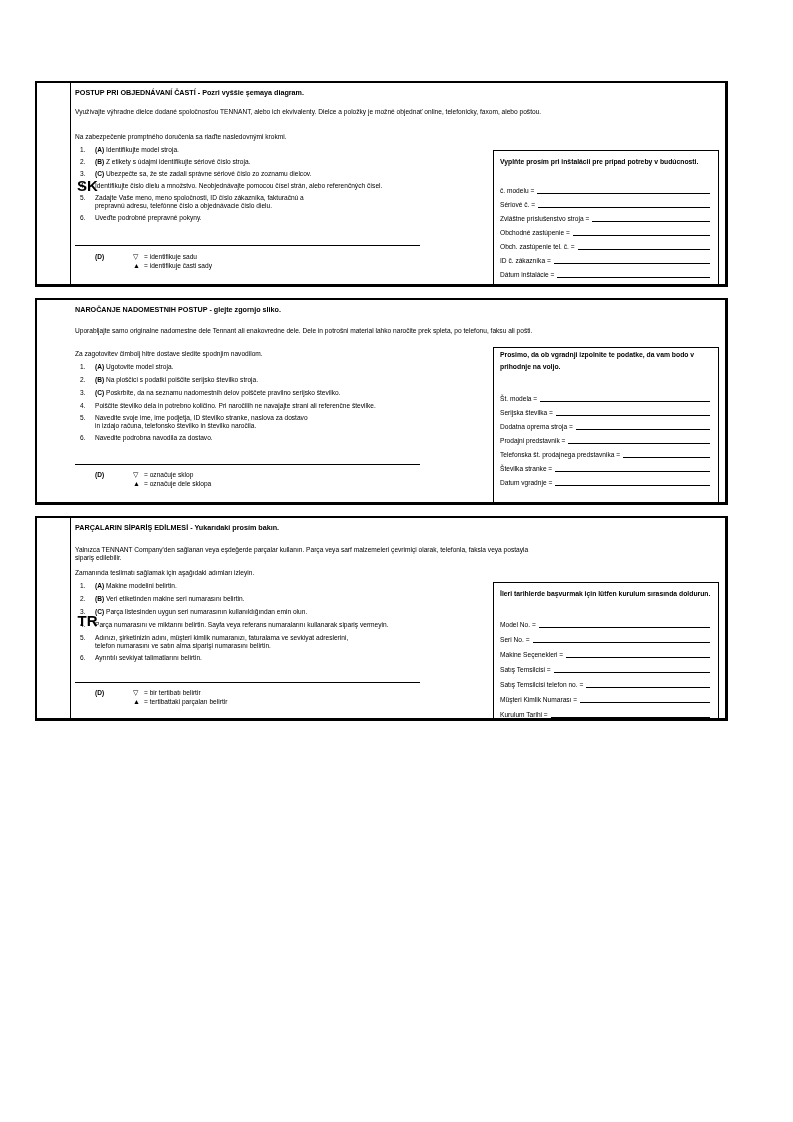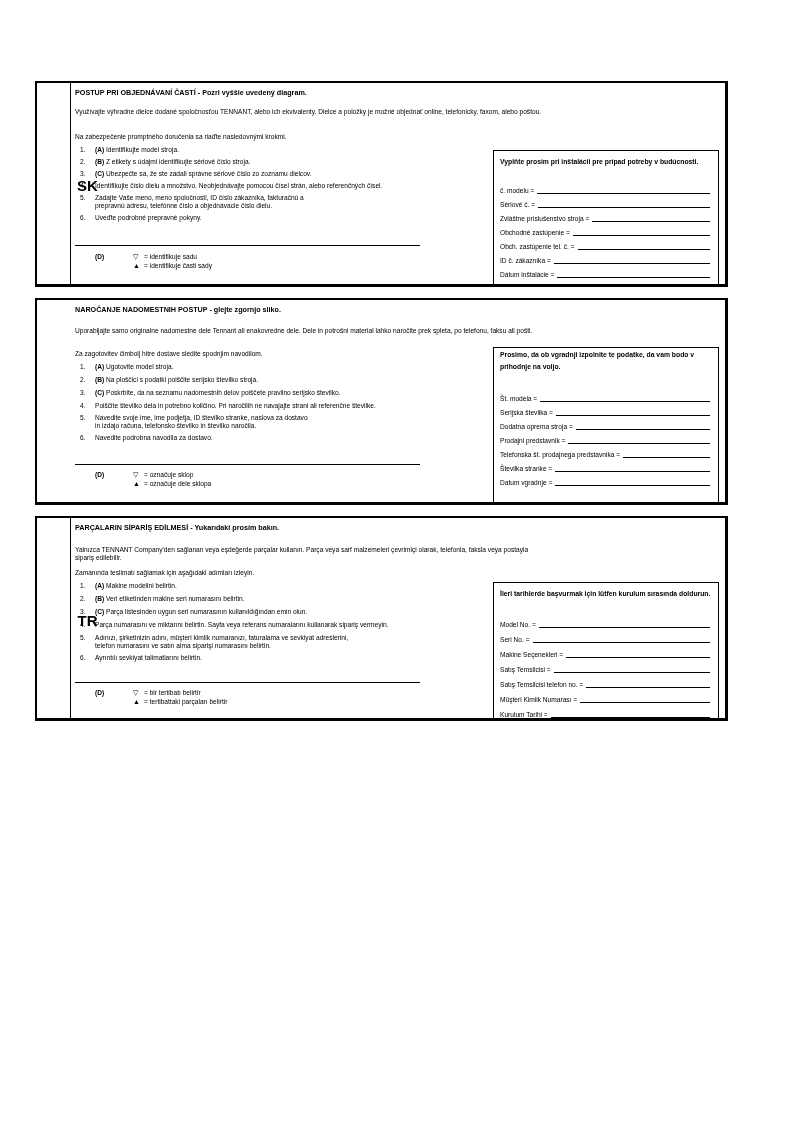--- a/index.html
+++ b/index.html
@@ -35,21 +35,21 @@
   .field-line { flex: 1; border-bottom: 1px solid #000; height: 8px; }
 </style>
 </head>
 <body>
 
 <div class="section" style="top:81px;height:206px;">
   <div class="lang-col">
     <div class="lang-code" style="top:94px;">SK</div>
   </div>
   <div class="content">
-    <div class="title">POSTUP PRI OBJEDNÁVANÍ ČASTÍ - Pozri vyššie uvedený diagram.</div>
+    <div class="title">POSTUP PRI OBJEDNÁVANÍ ČASTÍ - Pozri vyššie şemaya diagram.</div>
     <div class="intro" style="top:25px;">Využívajte výhradne dielce dodané spoločnosťou TENNANT, alebo ich ekvivalenty. Dielce a položky je možné objednať online, telefonicky, faxom, alebo poštou.</div>
     <div class="intro2" style="top:50px;">Na zabezpečenie promptného doručenia sa riaďte nasledovnými krokmi.</div>
     <ul class="steps" style="top:63px;">
       <li class="step" style="height:12px;"><span class="step-num">1.</span><b>(A)</b><span> Identifikujte model stroja.</span></li>
       <li class="step" style="height:12px;"><span class="step-num">2.</span><b>(B)</b><span> Z etikety s údajmi identifikujte sériové číslo stroja.</span></li>
       <li class="step" style="height:12px;"><span class="step-num">3.</span><b>(C)</b><span> Ubezpečte sa, že ste zadali správne sériové číslo zo zoznamu dielcov.</span></li>
       <li class="step" style="height:12px;"><span class="step-num">4.</span><b></b><span>Identifikujte číslo dielu a množstvo. Neobjednávajte pomocou čísel strán, alebo referenčných čísel.</span></li>
       <li class="step" style="height:20px;"><span class="step-num">5.</span><b></b><span>Zadajte Vaše meno, meno spoločnosti, ID číslo zákazníka, fakturačnú a
 prepravnú adresu, telefónne číslo a objednávacie číslo dielu.</span></li>
       <li class="step" style="height:12px;"><span class="step-num">6.</span><b></b><span>Uveďte podrobné prepravné pokyny.</span></li>

